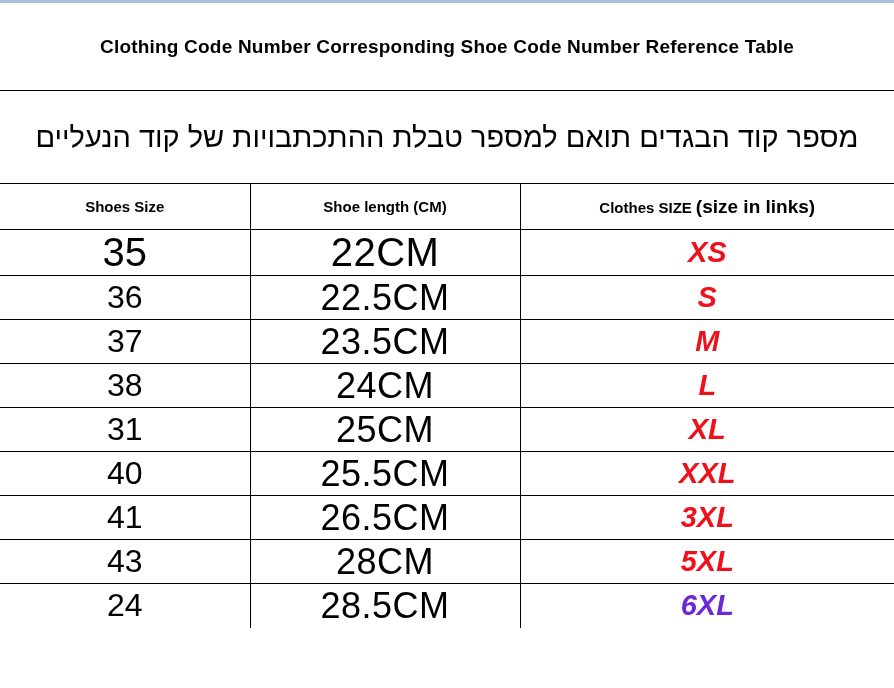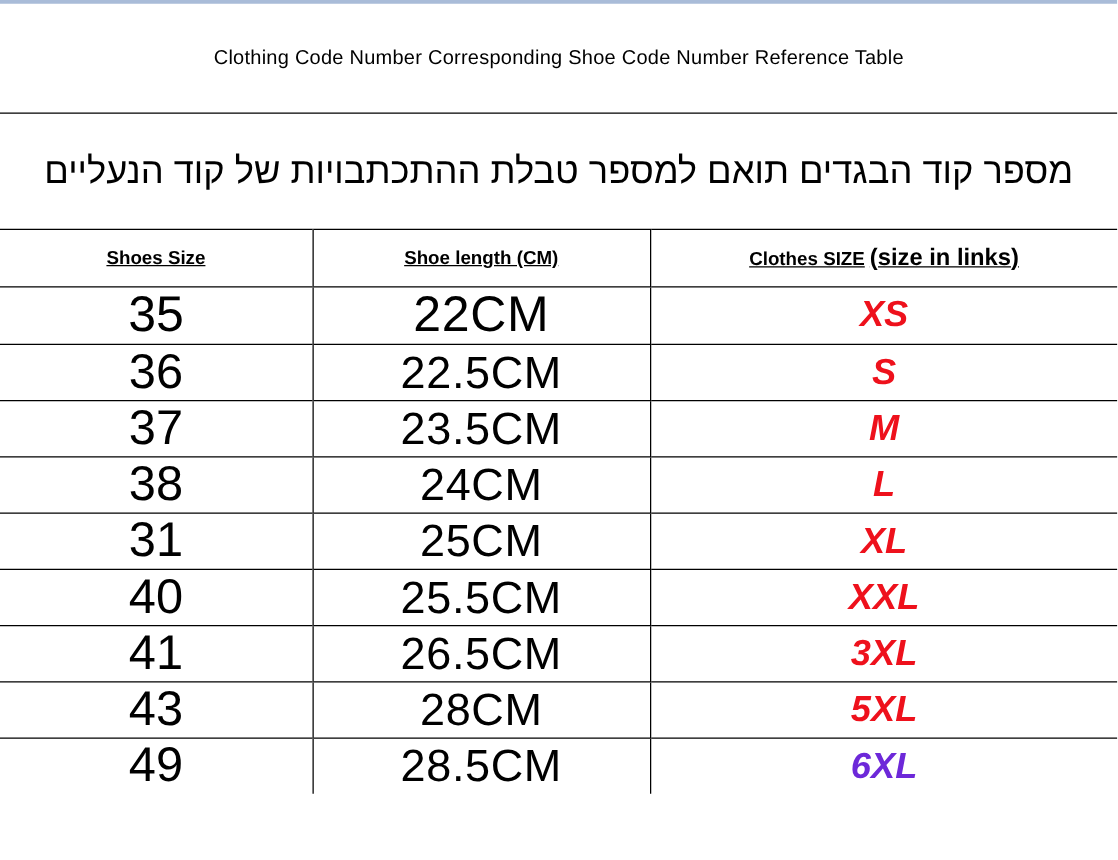--- a/index.html
+++ b/index.html
@@ -17,22 +17,22 @@
     background: #a9bcd8;
   }
   .title-section {
     height: 87px;
     display: flex;
     align-items: center;
     justify-content: center;
     border-bottom: 1.5px solid #000000;
   }
   .page-title {
-    font-size: 16px;
-    font-weight: normal;
+    font-size: 19px;
+    font-weight: bold;
     letter-spacing: 0.2px;
     white-space: nowrap;
   }
   .subtitle-section {
     height: 92px;
     display: flex;
     align-items: center;
     justify-content: center;
   }
   .hebrew-subtitle {
@@ -51,23 +51,23 @@
   .ref-table tr { border-top: 1.5px solid #000000; }
   .ref-table th, .ref-table td {
     padding: 0;
     text-align: center;
     vertical-align: middle;
     overflow: hidden;
   }
   .ref-table .mid, .ref-table .last { border-left: 1.5px solid #000000; }
   .ref-table thead tr { height: 46px; }
   .ref-table tbody tr { height: 44px; }
-  .ref-table th { font-size: 15px; font-weight: bold; text-decoration: underline; }
+  .ref-table th { font-size: 15px; font-weight: bold; }
   .hdr-suffix { font-size: 19px; font-weight: bold; margin-left: 4px; }
-  td.size-cell   { font-size: 39px; }
+  td.size-cell   { font-size: 32px; }
   td.length-cell { font-size: 36px; letter-spacing: 0.5px; }
   td.clothes-cell {
     font-size: 29px;
     font-weight: bold;
     font-style: italic;
   }
   
   .ref-table tbody tr:first-child td.size-cell,
   .ref-table tbody tr:first-child td.length-cell { font-size: 40px; }
 </style>
@@ -136,20 +136,20 @@
         <td class="size-cell">41</td>
         <td class="mid length-cell">26.5CM</td>
         <td class="last clothes-cell" style="color: rgb(238, 17, 28);">3XL</td>
       </tr>
       <tr>
         <td class="size-cell">43</td>
         <td class="mid length-cell">28CM</td>
         <td class="last clothes-cell" style="color: rgb(238, 17, 28);">5XL</td>
       </tr>
       <tr>
-        <td class="size-cell">49</td>
+        <td class="size-cell">24</td>
         <td class="mid length-cell">28.5CM</td>
         <td class="last clothes-cell" style="color: #6d28d9;">6XL</td>
       </tr>
     </tbody>
   </table>
 
 </div>
 
 </body></html>

